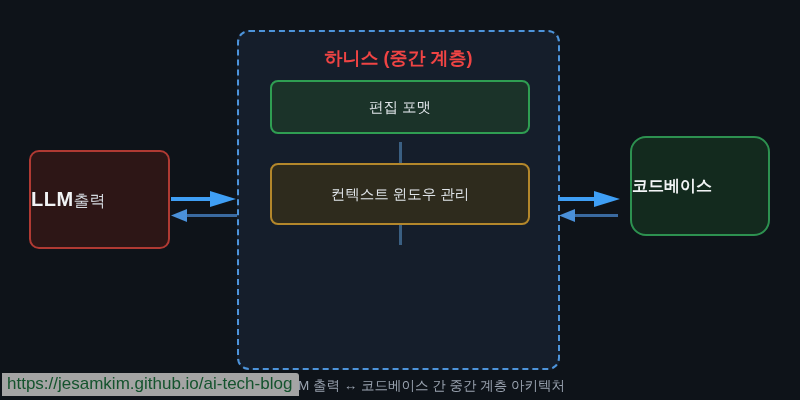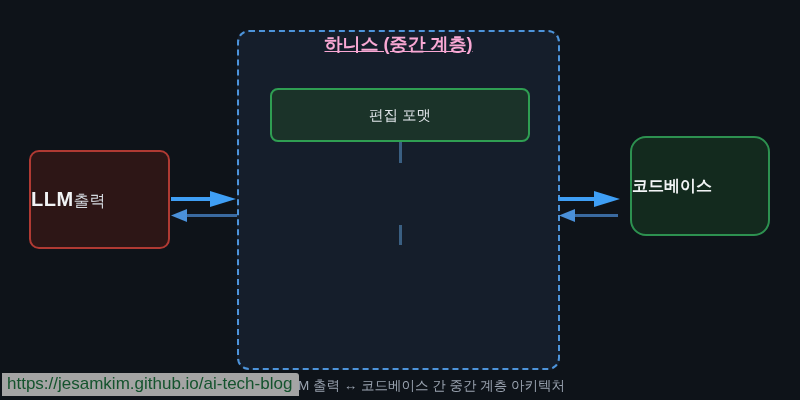--- a/index.html
+++ b/index.html
@@ -24,30 +24,30 @@
   .llm-box { left: 29px; top: 150px; width: 141px; height: 99px; border-radius: 10px; }
   .llm-title { font-size: 20px; font-weight: bold; color: #f2f4f6; letter-spacing: 0.5px; }
   .llm-sub   { font-size: 16px; color: #d3d9df; margin-top: 4px; }
 
   
   .harness {
     position: absolute; left: 237px; top: 30px; width: 323px; height: 340px;
     border: 2px dashed #4d94db; border-radius: 12px;
   }
   .harness-title {
-    position: absolute; top: 0; left: 0; width: 100%;
-    text-align: center; font-size: 18px; font-weight: bold; color: #f9a8d4; text-decoration: underline;
+    position: absolute; top: 14px; left: 0; width: 100%;
+    text-align: center; font-size: 18px; font-weight: bold; color: #ef4444;
   }
   .layer {
     position: absolute; left: 31px; width: 260px;
     border-style: solid; border-width: 2px; border-radius: 8px;
     display: flex; align-items: center; justify-content: center;
   }
   .layer-label { font-size: 14.5px; color: #e0e5e9; }
-  .layer-0 { top: 56px;  height: 54px; }
+  .layer-0 { top: 48px;  height: 54px; }
   .layer-1 { top: 131px; height: 62px; }
   .layer-2 { top: 213px; height: 58px; }
   .connector { position: absolute; left: 160px; width: 3px; }
   .connector-0 { top: 110px; height: 21px; }
   .connector-1 { top: 193px; height: 20px; }
 
   
   .codebase-box { left: 630px; top: 136px; width: 140px; height: 100px; border-radius: 16px; }
   .codebase-title { font-size: 16px; font-weight: bold; color: #f2f4f6; }
 
@@ -92,20 +92,23 @@
 
   <div class="harness" style="border-color: rgb(77, 148, 219); background-color: rgb(21, 30, 43);">
     <div class="harness-title">하니스 (중간 계층)</div>
 
     <div class="layer layer-0" style="border-color: rgb(47, 158, 82); background-color: rgb(27, 51, 41);">
       <span class="layer-label">편집 포맷</span>
     </div>
 
     <div class="connector connector-0" style="background-color: rgb(58, 95, 130);"></div>
 
+    <div class="layer layer-1" style="border-color: rgb(179, 135, 43); background-color: rgb(46, 43, 29);">
+      <span class="layer-label">컨텍스트 윈도우 관리</span>
+    </div>
 
     <div class="connector connector-1" style="background-color: rgb(58, 95, 130);"></div>
 
   </div>
 
   <svg class="arrows-right" width="64" height="34" viewBox="0 0 64 34">
     <g>
       <rect x="0" y="6" width="36" height="4" style="fill: rgb(63, 159, 245);"></rect>
       <polygon points="36,0 62,8 36,16" style="fill: rgb(63, 159, 245);"></polygon>
     </g>

